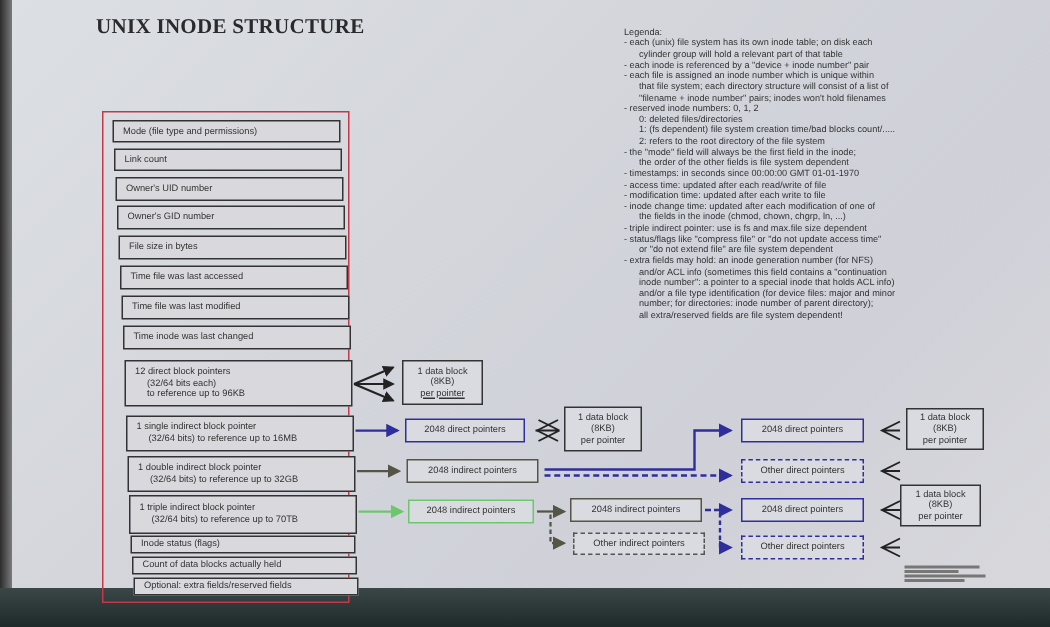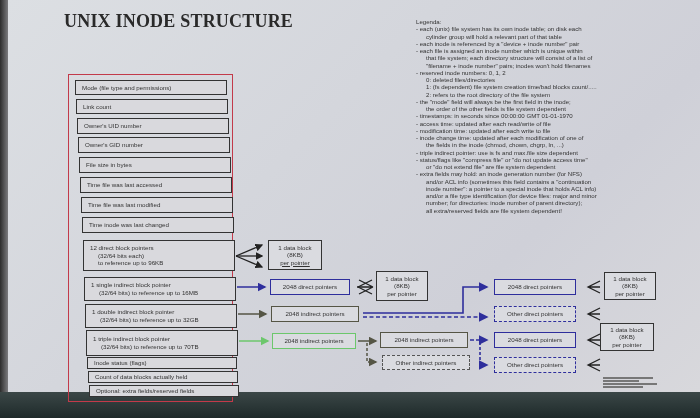--- a/index.html
+++ b/index.html
@@ -16,21 +16,21 @@
       position: absolute; left: 0; top: 0; width: 10px; height: 418px;
       background: linear-gradient(90deg, #2c2c2c, #8e8e92);
     }
     .bottom-bar {
       position: absolute; left: 0; top: 392px; width: 700px; height: 26px;
       background: linear-gradient(180deg, #3b4747 0%, #1e2a2a 100%);
     }
     .title {
       position: absolute; left: 64px; top: 11px;
       font-family: "Liberation Serif", serif; font-weight: bold;
-      font-size: 18px; color: #2a2a2a; letter-spacing: 0.2px;
+      font-size: 14px; color: #2a2a2a; letter-spacing: 0.2px;
     }
     .inode-outline {
       position: absolute; left: 68px; top: 74px; width: 165px; height: 328px;
       border: 1.5px solid #c23a4a; box-sizing: border-box;
     }
     .field {
       position: absolute; box-sizing: border-box;
       border: 1.5px solid #333; background: #d9d9dd;
       font-size: 6.2px; color: #333; padding: 0 0 0 6px;
       display: flex; align-items: center; line-height: 1.25;

